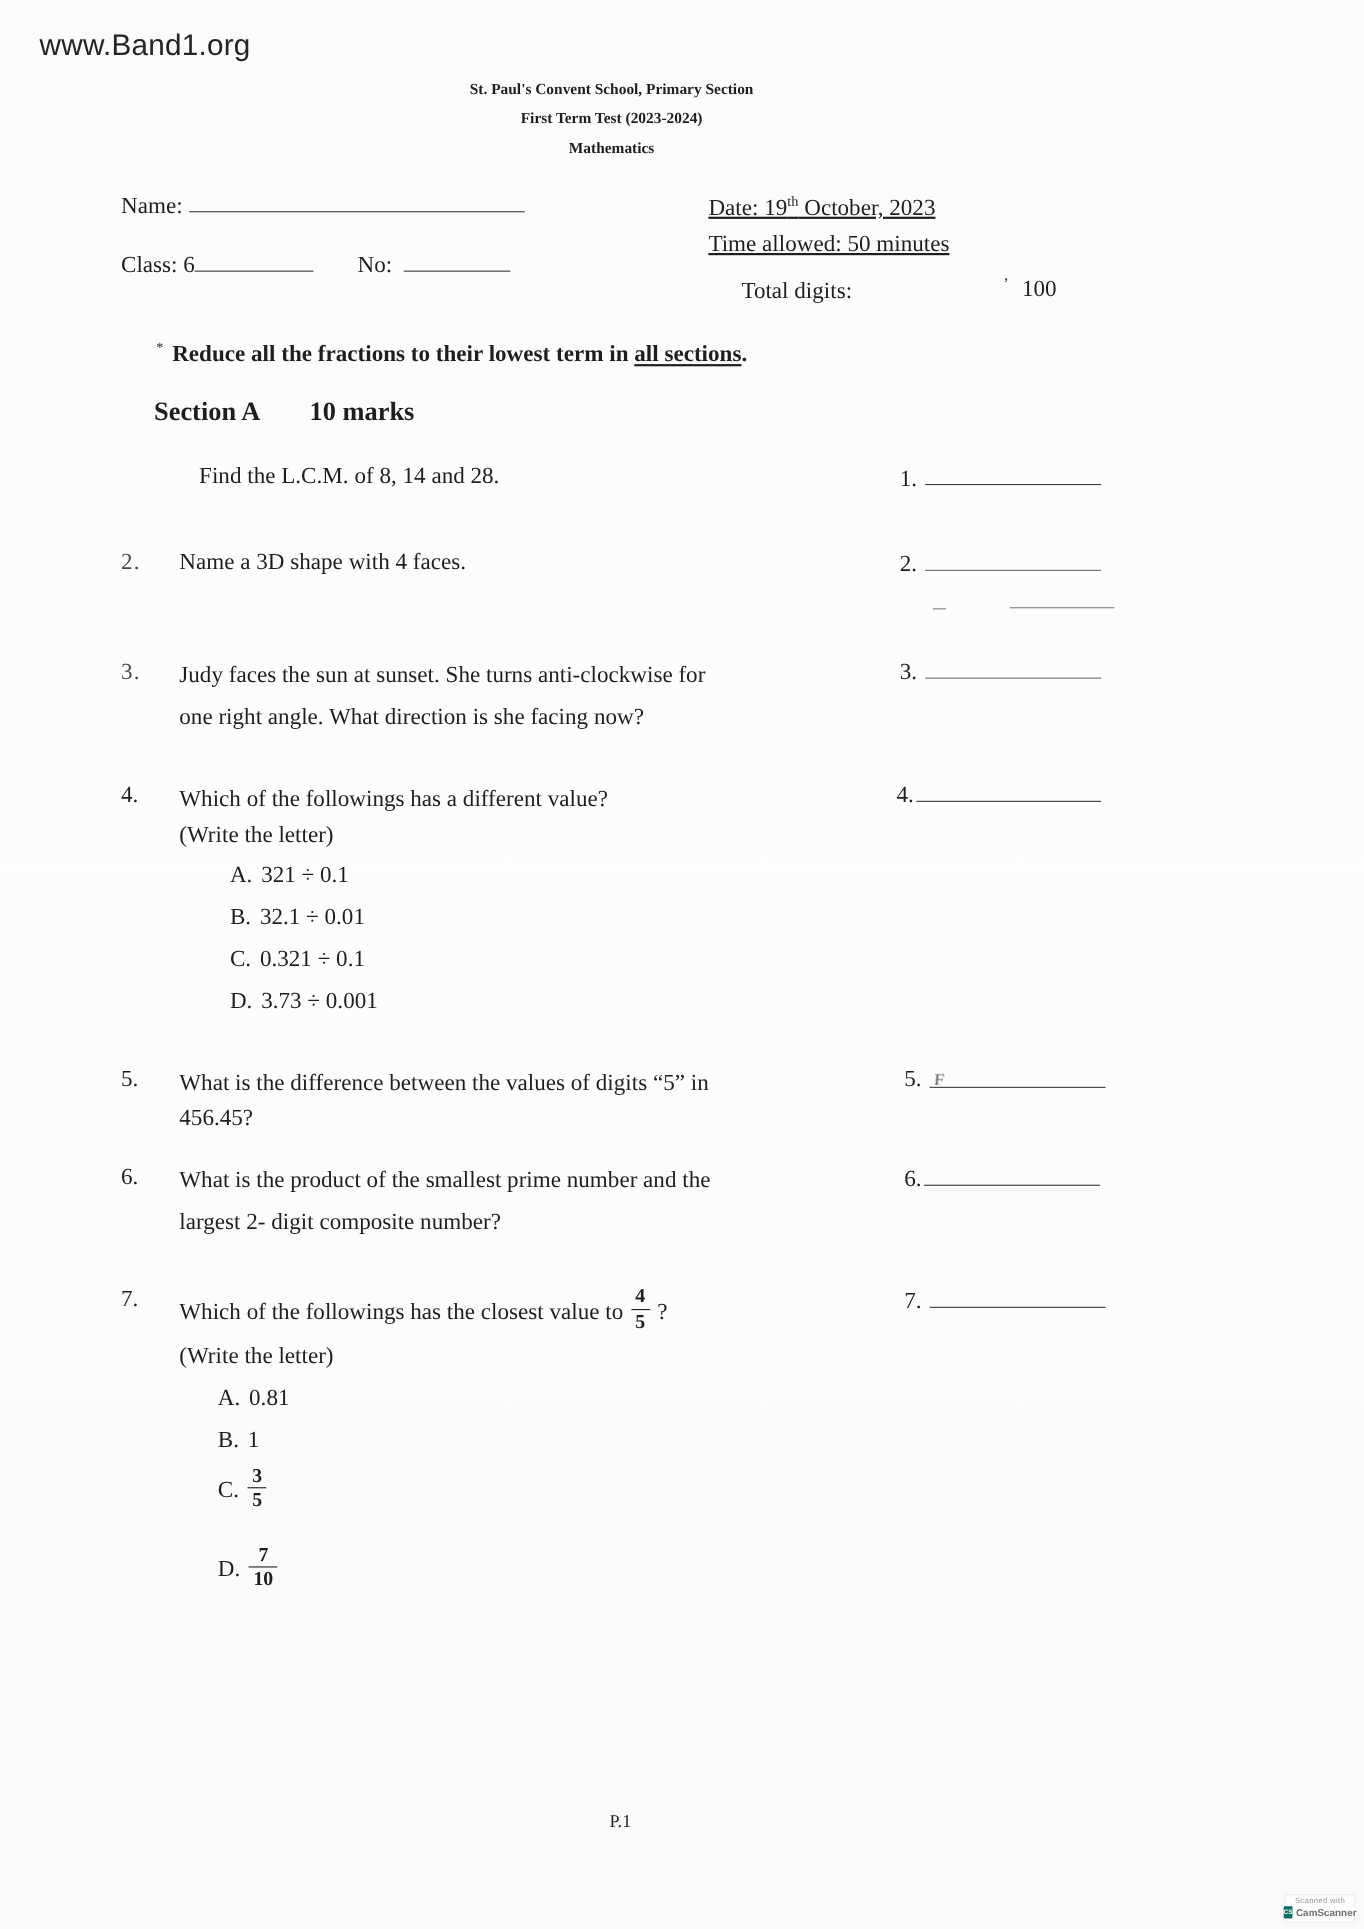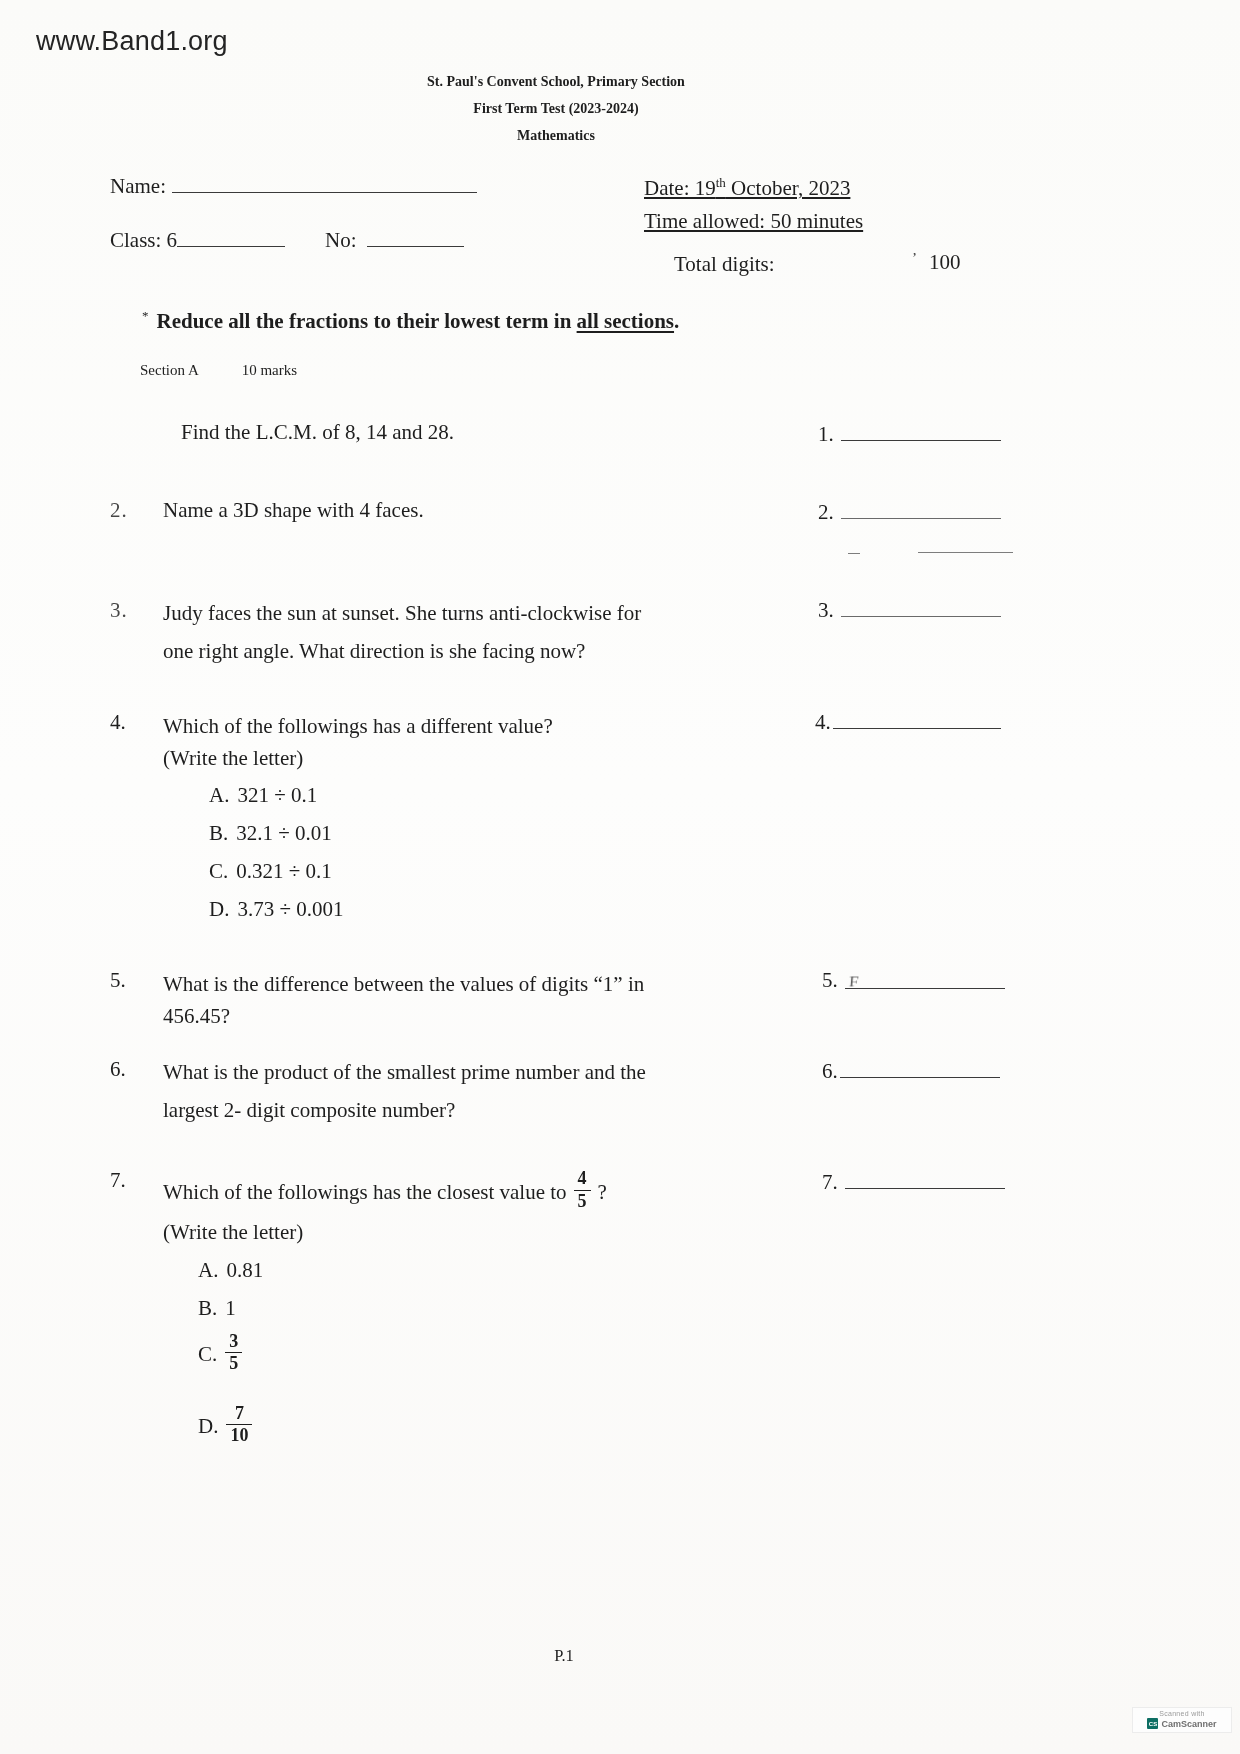--- a/index.html
+++ b/index.html
@@ -26,21 +26,21 @@
   .total-value .stray { font-size:15px; color:#3a3a3a; margin-right:12px; vertical-align:6px; }
   .blank { display:inline-block; border-bottom:1.7px solid #3a3a3a; height:1.02em; vertical-align:baseline; }
   .blank.faded { border-bottom-color:#6a6a6a; border-bottom-width:1.4px; }
   .name-blank { width:305px; margin-left:6px; }
   .class-blank { width:108px; }
   .no-label { margin-left:40px; }
   .no-blank { width:97px; margin-left:10px; }
   .instruction { position:absolute; top:308px; left:142px; font-size:21px; font-weight:bold; }
   .instruction .star { font-size:13px; vertical-align:8px; margin-right:8px; font-weight:normal; }
   .instruction .u { text-decoration:underline; text-decoration-thickness:2px; text-underline-offset:3px; }
-  .section-row { position:absolute; top:362px; left:140px; font-size:15px; font-weight:normal; }
+  .section-row { position:absolute; top:362px; left:140px; font-size:24px; font-weight:bold; }
   .section-row .marks { margin-left:40px; }
   .q-num { position:absolute; left:110px; font-size:21px; }
   .q-num.smudge { filter:blur(0.45px); opacity:0.82; letter-spacing:1px; }
   .q-text { position:absolute; left:163px; font-size:21px; }
   .lh38 { line-height:38px; }
   .lh32 { line-height:32px; }
   .options { position:absolute; left:198px; font-size:21px; line-height:38px; }
   .opt-row { white-space:nowrap; }
   .opt-label { margin-right:8px; }
   .ans { position:absolute; font-size:21px; white-space:nowrap; }
@@ -52,21 +52,21 @@
   .frac { display:inline-block; vertical-align:middle; text-align:center; font-weight:bold;
     font-size:18px; line-height:1.08; position:relative; top:-2px; }
   .frac .num { display:block; border-bottom:1.6px solid #1e1e1e; padding:0 4px 1px; }
   .frac .den { display:block; padding:1px 4px 0; }
   .q7-line { position:absolute; left:163px; top:1166px; height:52px; display:flex; align-items:center;
     font-size:21px; gap:7px; }
   .q7-note { position:absolute; left:163px; top:1220px; font-size:21px; }
   .q7-opt { position:absolute; left:198px; font-size:21px; }
   .q7-opt.fracopt { display:flex; align-items:center; gap:8px; }
   .footer { position:absolute; top:1646px; left:64px; width:1000px; text-align:center; font-size:16.5px; }
-  .badge { position:absolute; right:8px; bottom:21px; width:100px; text-align:center;
+  .badge { position:absolute; right:8px; bottom:6px; width:64px; text-align:center;
     font-family:"Liberation Sans","DejaVu Sans",sans-serif; background:#fdfdfd;
     border:1px solid #ececec; padding:2px 2px 3px; }
   .badge .line1 { font-size:7px; color:#9a9a9a; letter-spacing:0.3px; }
   .badge .row2 { display:flex; align-items:center; justify-content:center; gap:3px; margin-top:1px; }
   .badge .cs-icon { width:11px; height:11px; background:#0d6e63; color:#fff; font-size:6px; font-weight:bold;
     display:flex; align-items:center; justify-content:center; border-radius:1px; }
   .badge .line2 { font-size:9px; color:#6f6f6f; font-weight:bold; }
 </style>
 </head>
 <body>
@@ -140,21 +140,21 @@
   </div>
   <div class="options" style="top:776px;margin-left:11px;">
     <div class="opt-row"><span class="opt-label">A.</span><span>321 ÷ 0.1</span></div>
     <div class="opt-row"><span class="opt-label">B.</span><span>32.1 ÷ 0.01</span></div>
     <div class="opt-row"><span class="opt-label">C.</span><span>0.321 ÷ 0.1</span></div>
     <div class="opt-row"><span class="opt-label">D.</span><span>3.73 ÷ 0.001</span></div>
   </div>
 
   <div class="q-num" style="top:968px;">5.</div>
   <div class="q-text lh32" style="top:968px; width:640px;">
-    <div>What is the difference between the values of digits “1” in</div>
+    <div>What is the difference between the values of digits “5” in</div>
     <div>456.45?</div>
   </div>
   <div class="ans" style="top:968px; left:822px;">
     <span>5.</span><span class="blank"><span class="pencil-mark">F</span></span>
   </div>
 
   <div class="q-num" style="top:1057px;">6.</div>
   <div class="q-text lh38" style="top:1053px; width:640px;">
     <div>What is the product of the smallest prime number and the</div>
     <div>largest 2- digit composite number?</div>

